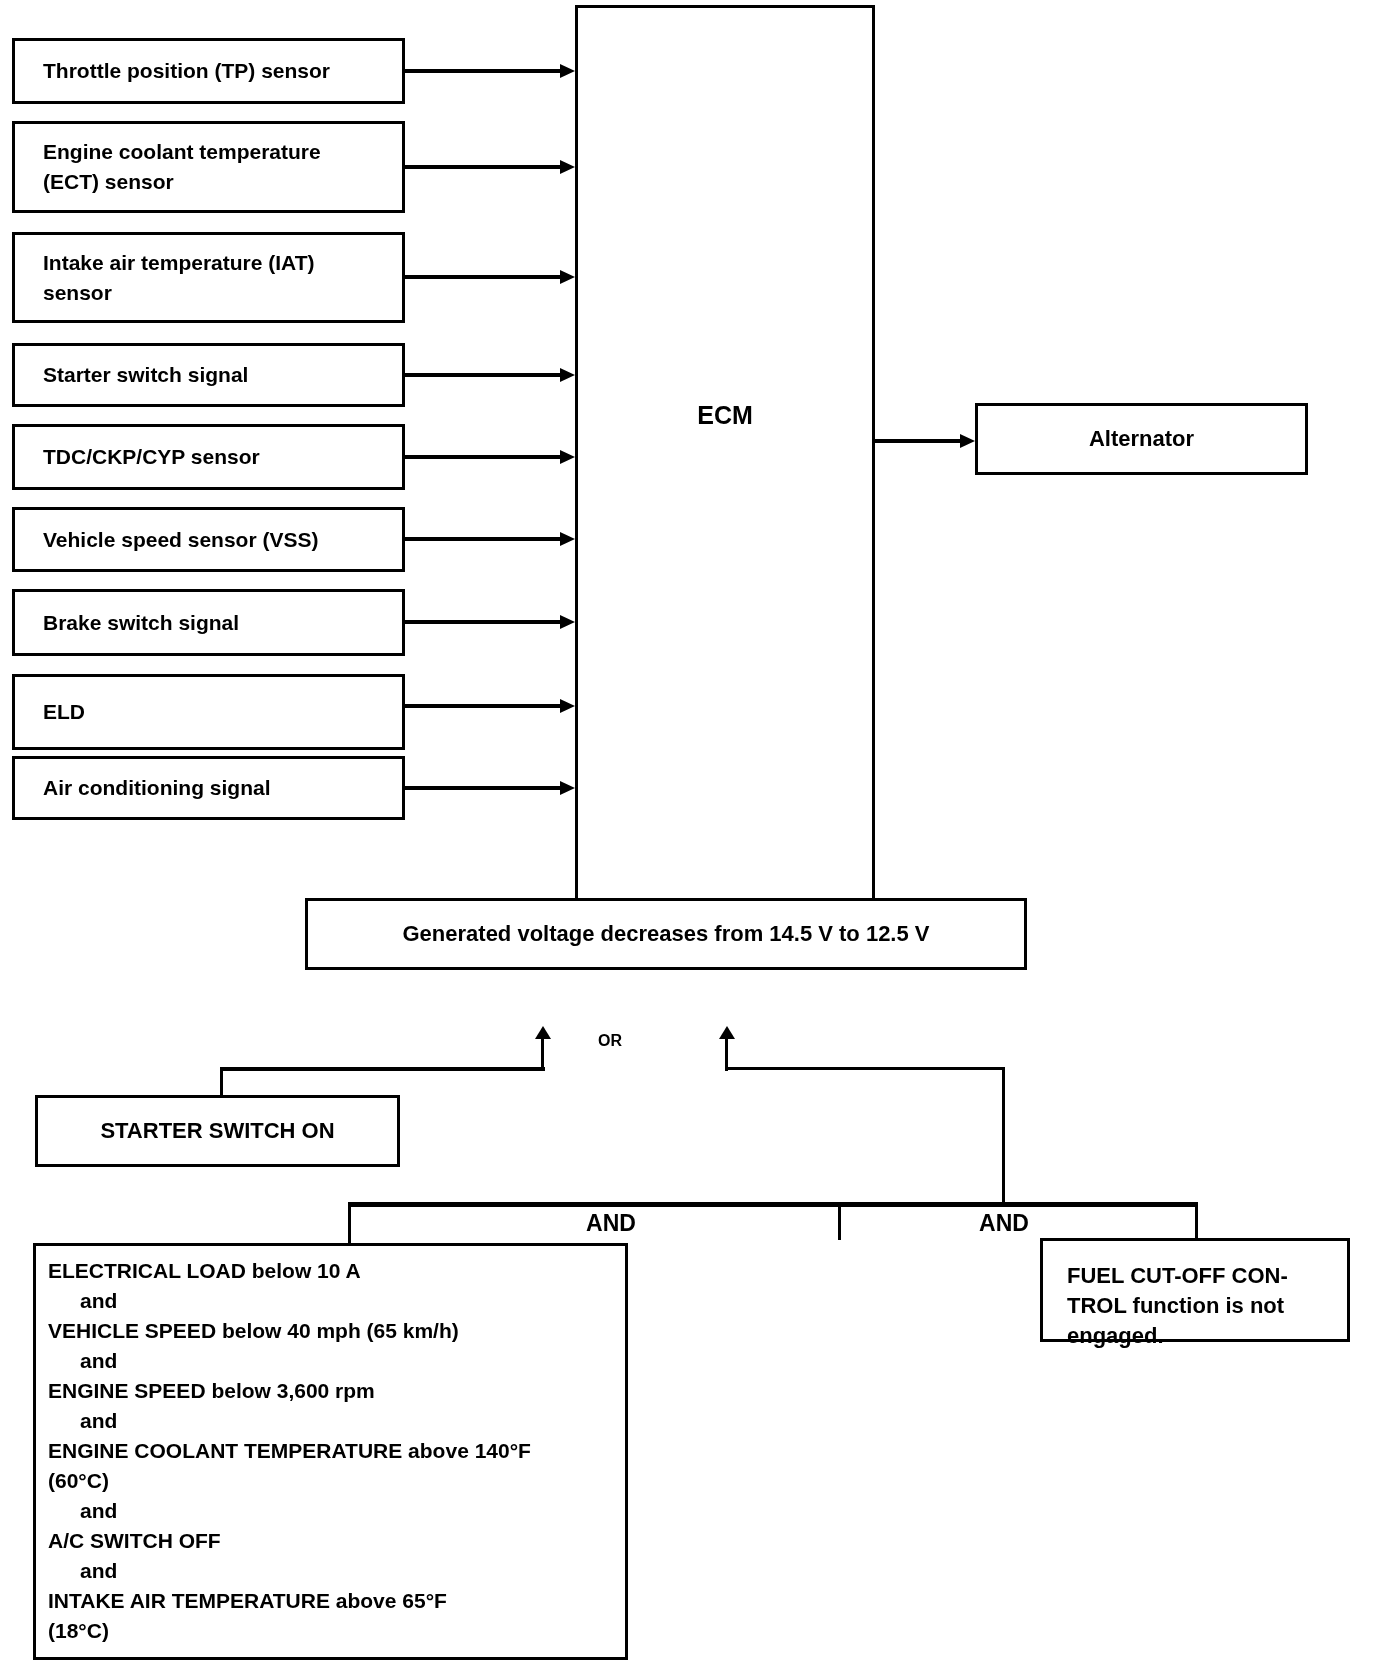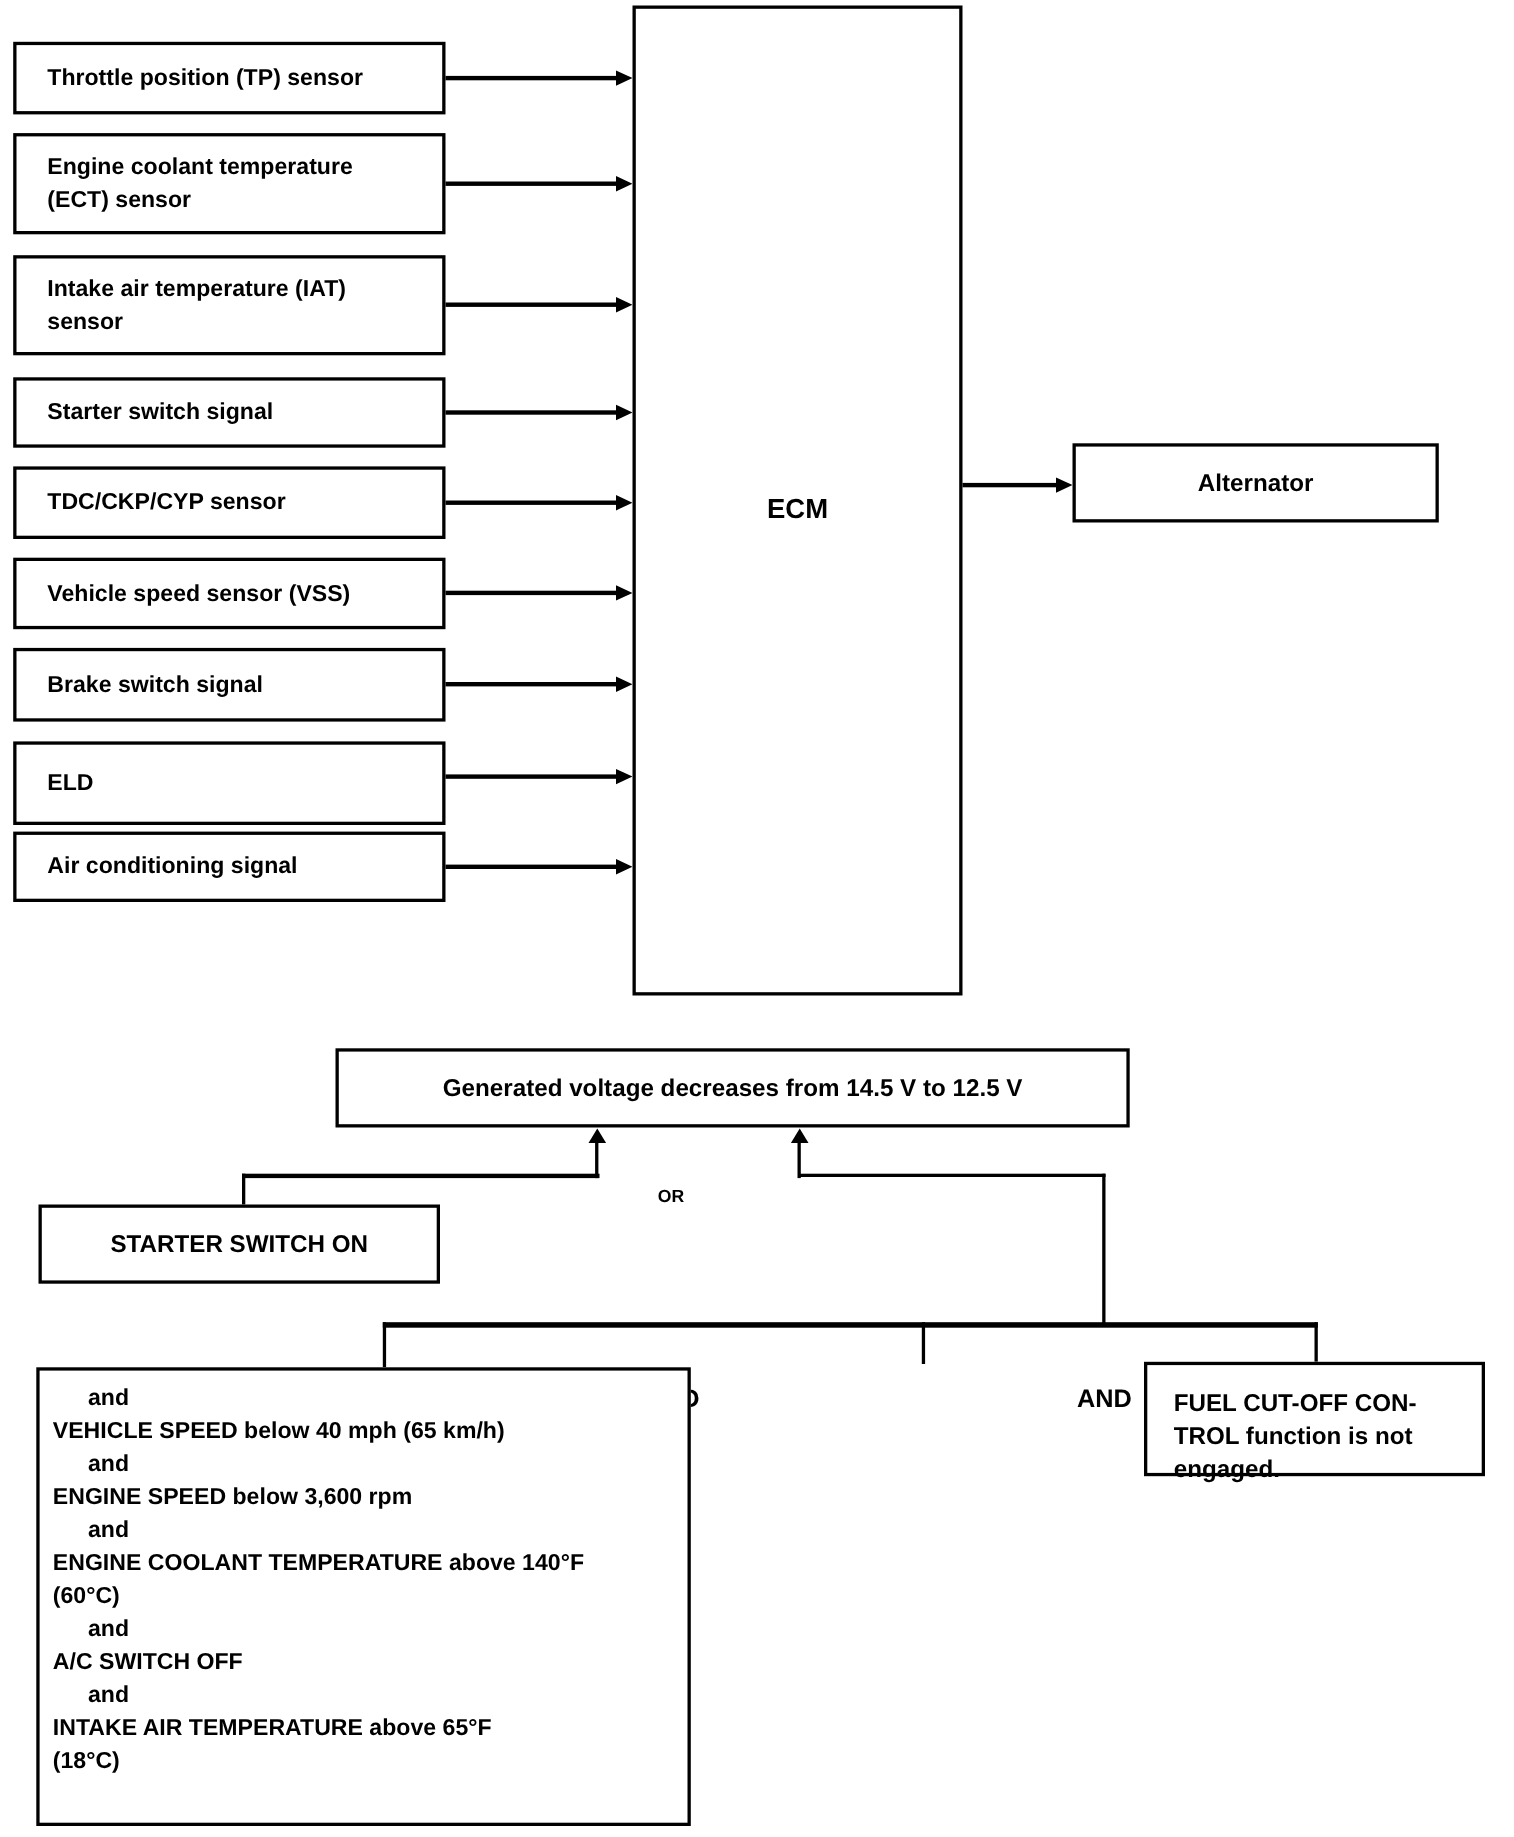--- a/index.html
+++ b/index.html
@@ -18,21 +18,21 @@
   .hline { position:absolute; height:4px; background:var(--ink); }
   .vline { position:absolute; width:3px;  background:var(--ink); }
   .thick { height:5px; }
   .arr-r { position:absolute; width:0; height:0;
            border-top:7px solid transparent; border-bottom:7px solid transparent;
            border-left:15px solid var(--ink); }
   .arr-u { position:absolute; width:0; height:0;
            border-left:8px solid transparent; border-right:8px solid transparent;
            border-bottom:13px solid var(--ink); }
 
-  .big-label { position:absolute; font-weight:bold;margin-top:48px; }
+  .big-label { position:absolute; font-weight:bold; }
 
   .cond-line { font-weight:bold; font-size:21px; line-height:30px; white-space:nowrap; }
   .indent { padding-left:32px; }
 </style>
 </head>
 <body>
 
 <div class="stage">
 
   <div class="box input-box flex-left" style="top:38px;height:66px">
@@ -87,21 +87,21 @@
   <div class="box" style="left:575px;top:5px;width:300px;height:900px">
     <span class="big-label" style="left:0;right:0;top:393px;text-align:center;font-size:25px">ECM</span>
   </div>
 
   <div class="hline" style="left:875px;top:439px;width:88px"></div>
   <div class="arr-r" style="left:960px;top:434px"></div>
   <div class="box flex-center" style="left:975px;top:403px;width:333px;height:72px;font-weight:bold;font-size:22px">
     <span>Alternator</span>
   </div>
 
-  <div class="box flex-center" style="left:305px;top:953px;width:722px;height:72px;font-weight:bold;font-size:22px">
+  <div class="box flex-center" style="left:305px;top:898px;width:722px;height:72px;font-weight:bold;font-size:22px">
     <span>Generated voltage decreases from 14.5 V to 12.5 V</span>
   </div>
 
   <div class="arr-u" style="left:535px;top:1026px"></div>
   <div class="vline" style="left:541px;top:1037px;height:34px"></div>
   <div class="arr-u" style="left:719px;top:1026px"></div>
   <div class="vline" style="left:725px;top:1037px;height:34px"></div>
 
   <div class="big-label" style="left:598px;top:1032px;width:80px;font-size:16px">OR</div>
 
@@ -117,20 +117,21 @@
 
   <div class="hline thick" style="left:348px;top:1202px;width:850px"></div>
   <div class="vline" style="left:348px;top:1202px;height:41px"></div>
   <div class="vline" style="left:838px;top:1202px;height:38px"></div>
   <div class="vline" style="left:1195px;top:1202px;height:36px"></div>
 
   <div class="big-label" style="left:561px;top:1210px;width:100px;text-align:center;font-size:23px">AND</div>
   <div class="big-label" style="left:954px;top:1210px;width:100px;text-align:center;font-size:23px">AND</div>
 
   <div class="box" style="left:33px;top:1243px;width:595px;height:417px;padding:10px 8px 8px 12px">
+    <div class="cond-line">ELECTRICAL LOAD below 10 A</div>
     <div class="cond-line indent">and</div>
     <div class="cond-line">VEHICLE SPEED below 40 mph (65 km/h)</div>
     <div class="cond-line indent">and</div>
     <div class="cond-line">ENGINE SPEED below 3,600 rpm</div>
     <div class="cond-line indent">and</div>
     <div class="cond-line">ENGINE COOLANT TEMPERATURE above 140°F</div>
     <div class="cond-line">(60°C)</div>
     <div class="cond-line indent">and</div>
     <div class="cond-line">A/C SWITCH OFF</div>
     <div class="cond-line indent">and</div>

